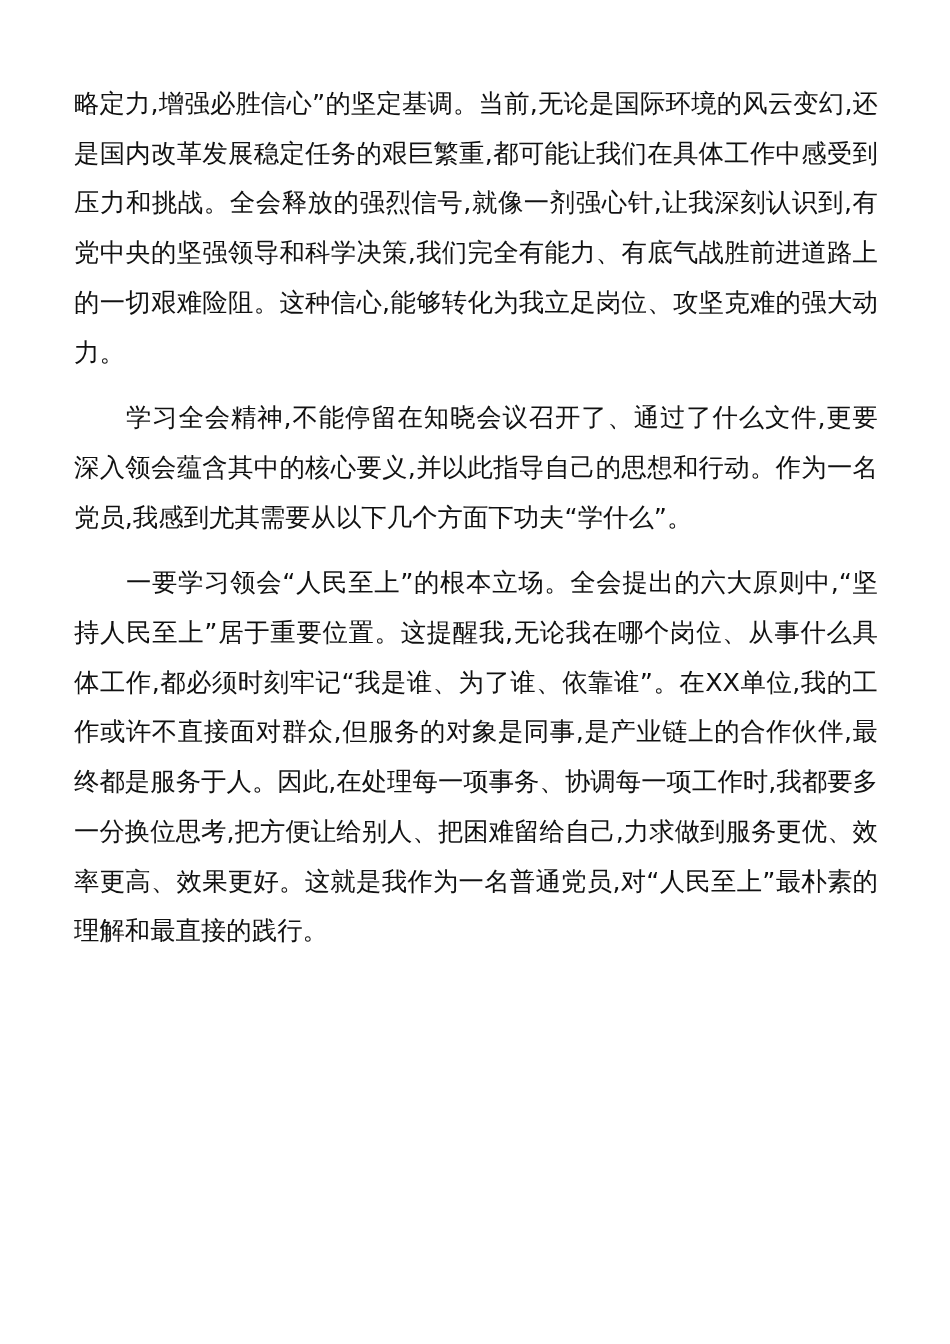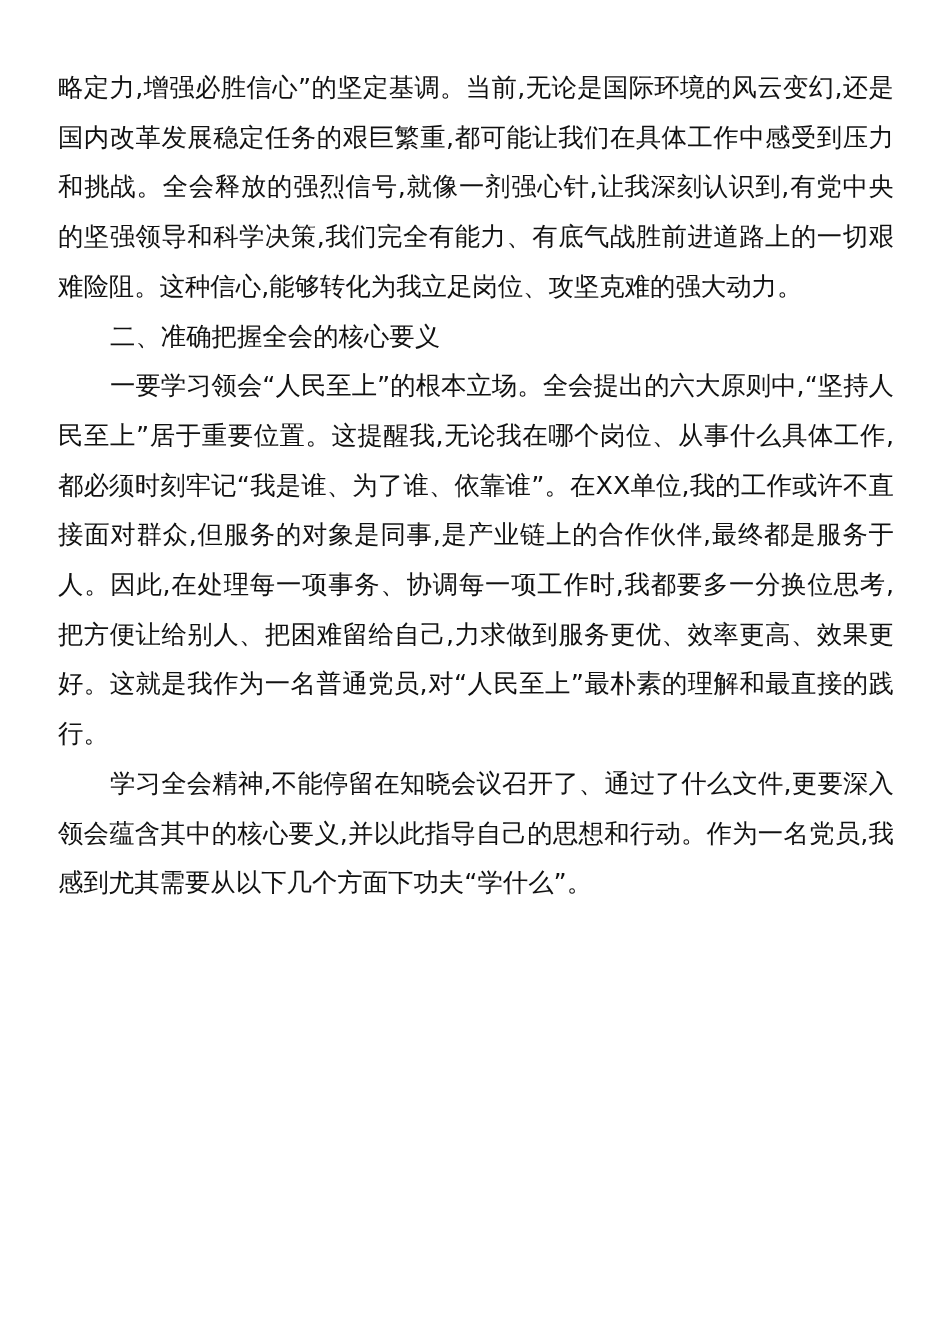--- a/index.html
+++ b/index.html
@@ -9,25 +9,24 @@
     left: 58px;
     top: 63px;
     width: 836px;
     font-family: "DejaVu Sans", "Liberation Sans", sans-serif;
     font-size: 25.4px;
     line-height: 49.7px;
     color: #111111;
     text-align: justify;
     text-justify: inter-character;
   }
-  .para { margin: 0; padding: 0; }
+  .para { margin: 16px; padding: 0; }
   .indent { text-indent: 52px; }
   .heading { margin: 0; text-indent: 52px; }
 </style>
 </head>
 <body>
 
 <div class="page">
   <p class="para">略定力,增强必胜信心”的坚定基调。当前,无论是国际环境的风云变幻,还是国内改革发展稳定任务的艰巨繁重,都可能让我们在具体工作中感受到压力和挑战。全会释放的强烈信号,就像一剂强心针,让我深刻认识到,有党中央的坚强领导和科学决策,我们完全有能力、有底气战胜前进道路上的一切艰难险阻。这种信心,能够转化为我立足岗位、攻坚克难的强大动力。</p>
-  <p class="heading">二、准确把握全会的核心要义</p>
+  <p class="para indent">学习全会精神,不能停留在知晓会议召开了、通过了什么文件,更要深入领会蕴含其中的核心要义,并以此指导自己的思想和行动。作为一名党员,我感到尤其需要从以下几个方面下功夫“学什么”。</p>
   <p class="para indent">一要学习领会“人民至上”的根本立场。全会提出的六大原则中,“坚持人民至上”居于重要位置。这提醒我,无论我在哪个岗位、从事什么具体工作,都必须时刻牢记“我是谁、为了谁、依靠谁”。在XX单位,我的工作或许不直接面对群众,但服务的对象是同事,是产业链上的合作伙伴,最终都是服务于人。因此,在处理每一项事务、协调每一项工作时,我都要多一分换位思考,把方便让给别人、把困难留给自己,力求做到服务更优、效率更高、效果更好。这就是我作为一名普通党员,对“人民至上”最朴素的理解和最直接的践行。</p>
-  <p class="para indent">学习全会精神,不能停留在知晓会议召开了、通过了什么文件,更要深入领会蕴含其中的核心要义,并以此指导自己的思想和行动。作为一名党员,我感到尤其需要从以下几个方面下功夫“学什么”。</p>
 </div>
 
 </body></html>

